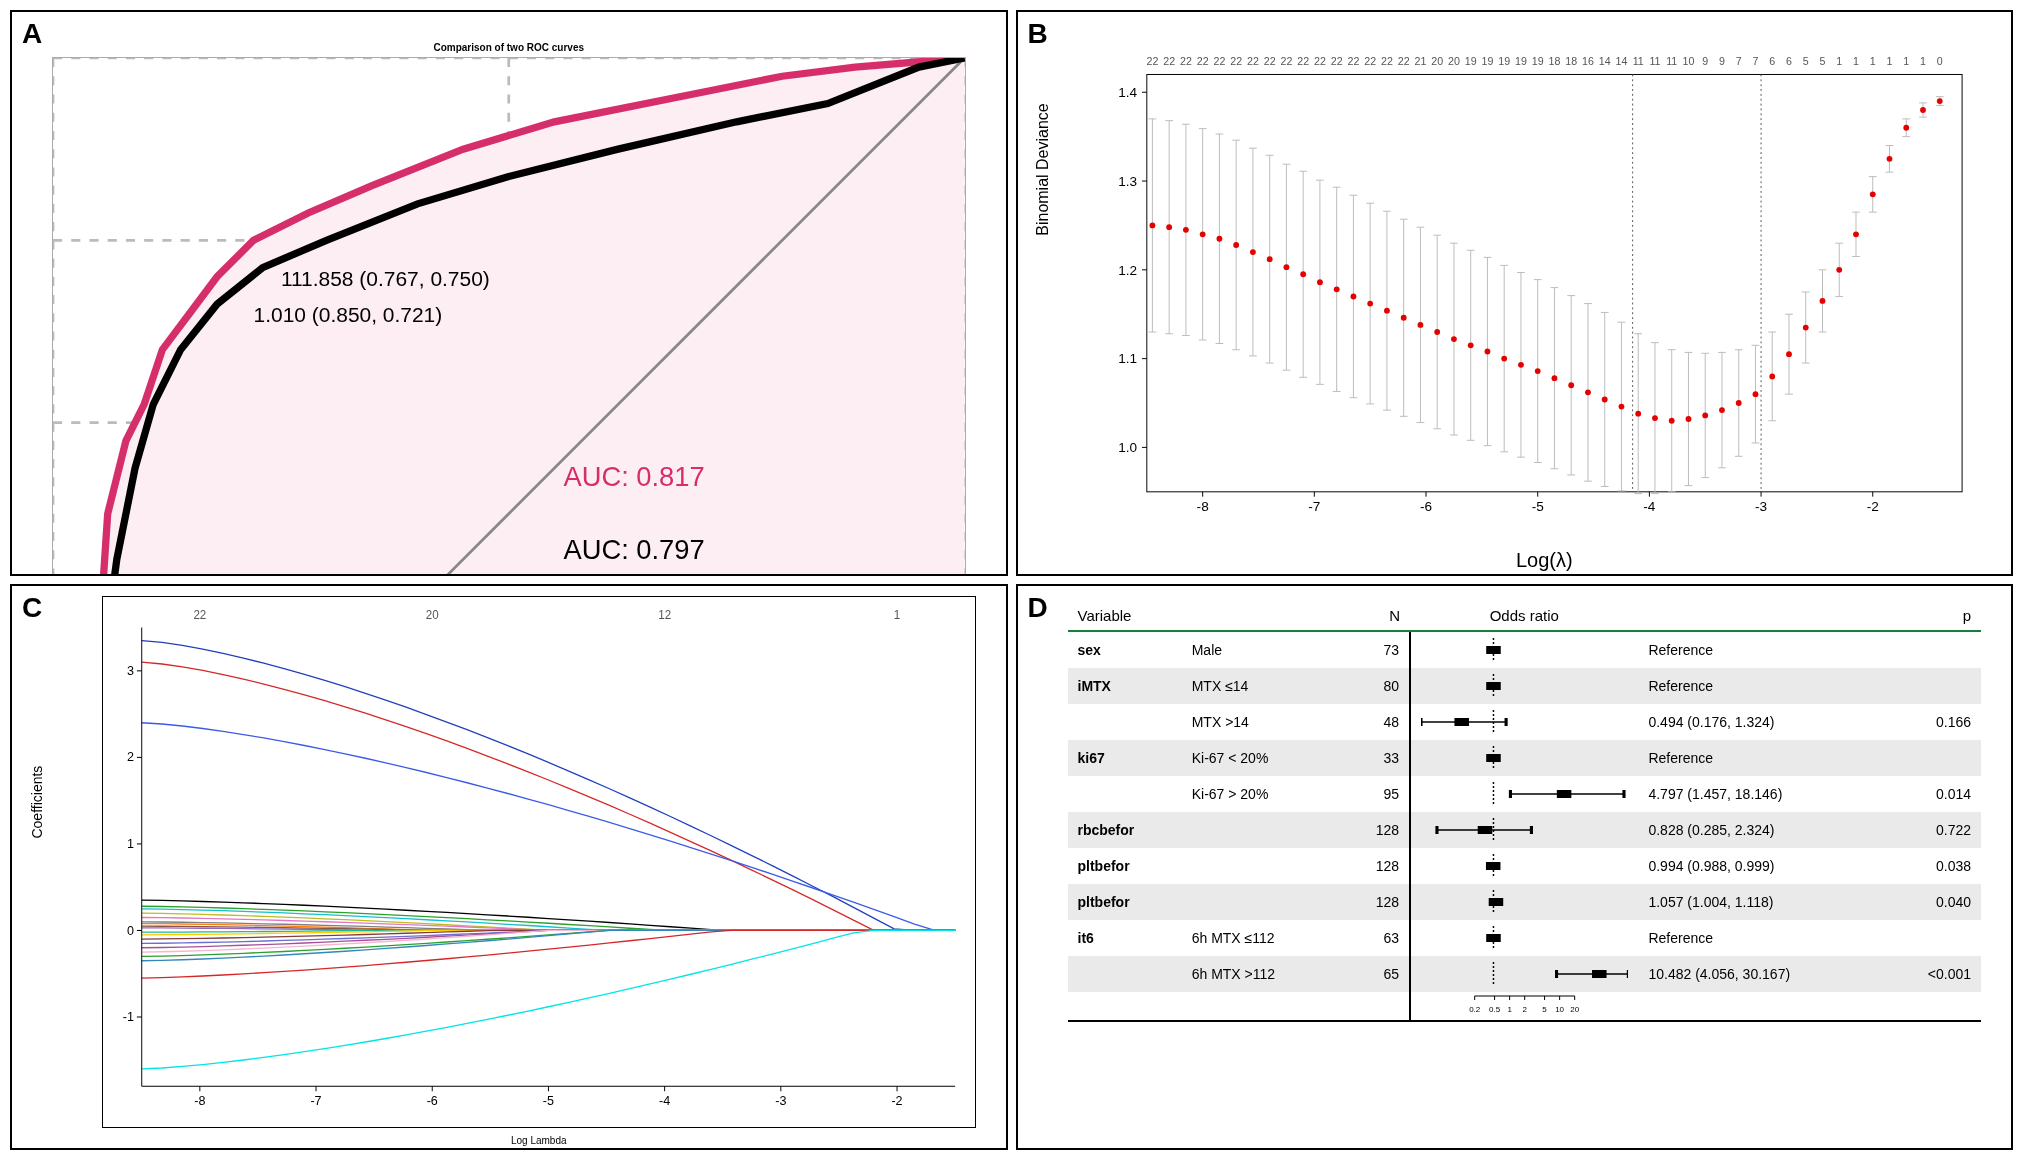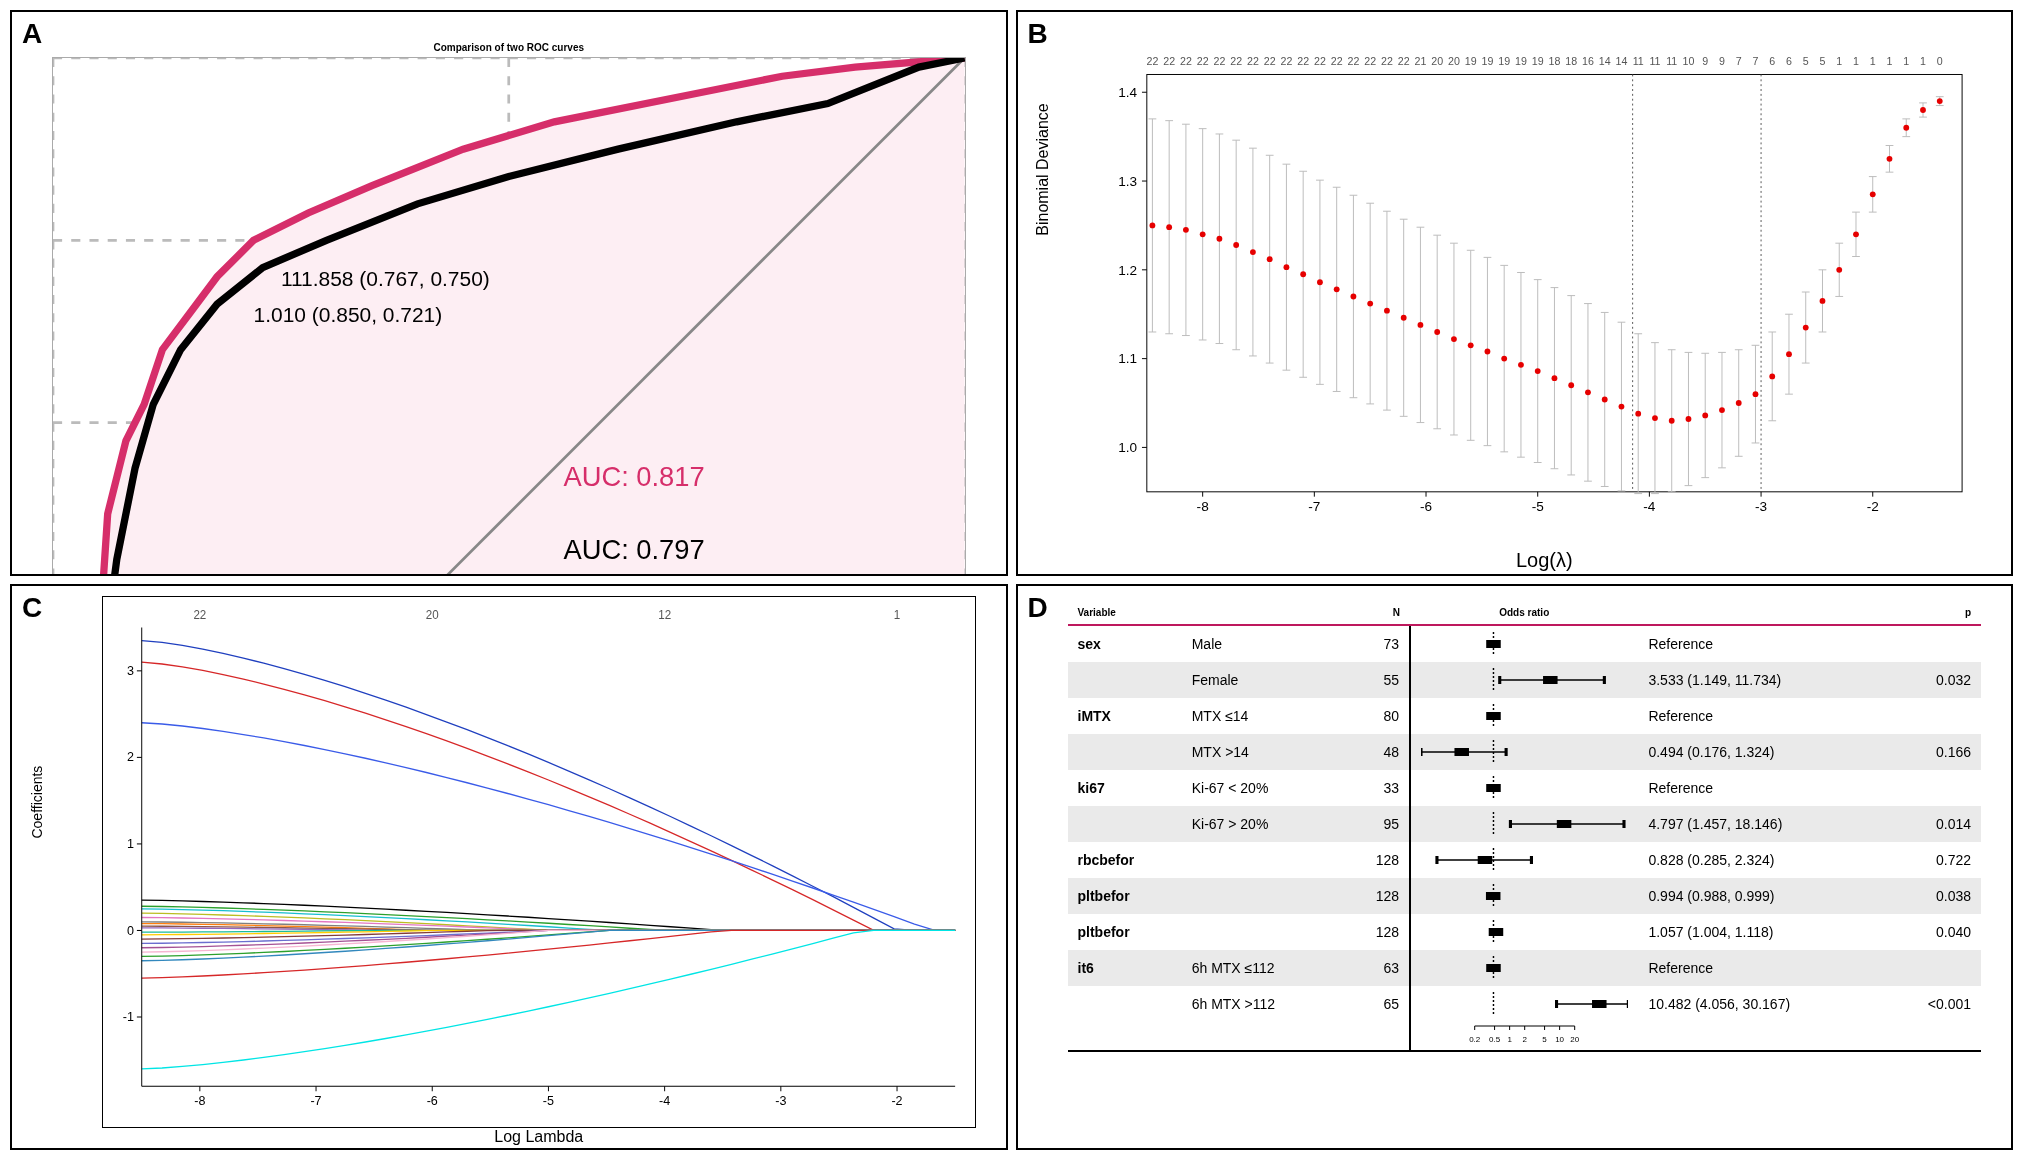--- a/index.html
+++ b/index.html
@@ -48,26 +48,26 @@
   
   .panel-b .plot-wrap { position: absolute; inset: 10px 30px 20px 90px; }
   .panel-b svg { width: 100%; height: 100%; }
   .panel-b .ylab { position: absolute; left: 25px; top: 50%; transform: rotate(-90deg) translateX(50%); transform-origin: left; font-size: 16px; }
   .panel-b .xlab-wrap { position: absolute; bottom: 2px; left: 90px; right: 30px; text-align: center; font-size: 20px; }
 
   
   .panel-c .plot-wrap { position: absolute; inset: 10px 30px 20px 90px; border: 1px solid #000; }
   .panel-c svg { width: 100%; height: 100%; }
   .panel-c .ylab { position: absolute; left: 25px; top: 50%; transform: rotate(-90deg) translateX(50%); transform-origin: left; font-size: 14px; }
-  .panel-c .xlab-wrap { position: absolute; bottom: 2px; left: 90px; right: 30px; text-align: center; font-size: 16px; }
+  .panel-c .xlab-wrap { position: absolute; bottom: 2px; left: 90px; right: 30px; text-align: center; font-size: 10px; }
 
   
   .panel-d .table-wrap { position: absolute; inset: 15px 30px 15px 50px; font-size: 14px; }
   .forest-table { width: 100%; border-collapse: collapse; }
-  .forest-table th { text-align: left; font-weight: bold; padding: 6px 10px; border-bottom: 2px solid #be185d; font-size: 10px; }
+  .forest-table th { text-align: left; font-weight: normal; padding: 6px 10px; border-bottom: 2px solid #15803d; font-size: 15px; }
   .forest-table th.nh { text-align: right; }
   .forest-table th.or { text-align: center; }
   .forest-table th.ph { text-align: right; }
   .forest-table td { padding: 6px 10px; }
   .forest-table tbody tr:nth-child(even) { background: #eaeaea; }
   .forest-table tbody tr:nth-child(odd) { background: #fff; }
   .forest-table tbody tr:last-child td { border-bottom: 2px solid #000; }
   .var-cell { font-weight: bold; width: 100px; }
   .lvl-cell { width: 150px; }
   .n-cell { text-align: right; width: 50px; margin-top: 36px; }
@@ -490,36 +490,20 @@
               <td class="or-cell">
                 <svg class="fp-svg" viewBox="0 0 100 24" preserveAspectRatio="none">
                   <line x1="34.948500216800944" y1="0" x2="34.948500216800944" y2="24" stroke="#000" stroke-width="0.7" stroke-dasharray="2 2"></line>
                   <rect x="31.448500216800944" y="8" width="7" height="8" fill="#000"></rect>
                 </svg>
               </td>
               <td class="ci-cell">Reference</td>
               <td class="p-cell"></td>
             </tr>
             <tr>
-              <td class="var-cell"></td>
-              <td class="lvl-cell">Female</td>
-              <td class="n-cell">55</td>
-              <td class="or-cell">
-                <svg class="fp-svg" viewBox="0 0 100 24" preserveAspectRatio="none">
-                  <line x1="34.948500216800944" y1="0" x2="34.948500216800944" y2="24" stroke="#000" stroke-width="0.7" stroke-dasharray="2 2"></line>
-                  <line x1="37.9645016512152" y1="12" x2="88.42080441081659" y2="12" stroke="#000" stroke-width="1.5"></line>
-                  <line x1="37.9645016512152" y1="8" x2="37.9645016512152" y2="16" stroke="#000" stroke-width="1.5"></line>
-                  <line x1="88.42080441081659" y1="8" x2="88.42080441081659" y2="16" stroke="#000" stroke-width="1.5"></line>
-                  <rect x="58.85568208854322" y="8" width="7" height="8" fill="#000"></rect>
-                </svg>
-              </td>
-              <td class="ci-cell">3.533 (1.149, 11.734)</td>
-              <td class="p-cell">0.032</td>
-            </tr>
-            <tr>
               <td class="var-cell">iMTX</td>
               <td class="lvl-cell">MTX ≤14</td>
               <td class="n-cell">80</td>
               <td class="or-cell">
                 <svg class="fp-svg" viewBox="0 0 100 24" preserveAspectRatio="none">
                   <line x1="34.948500216800944" y1="0" x2="34.948500216800944" y2="24" stroke="#000" stroke-width="0.7" stroke-dasharray="2 2"></line>
                   <rect x="31.448500216800944" y="8" width="7" height="8" fill="#000"></rect>
                 </svg>
               </td>
               <td class="ci-cell">Reference</td>

